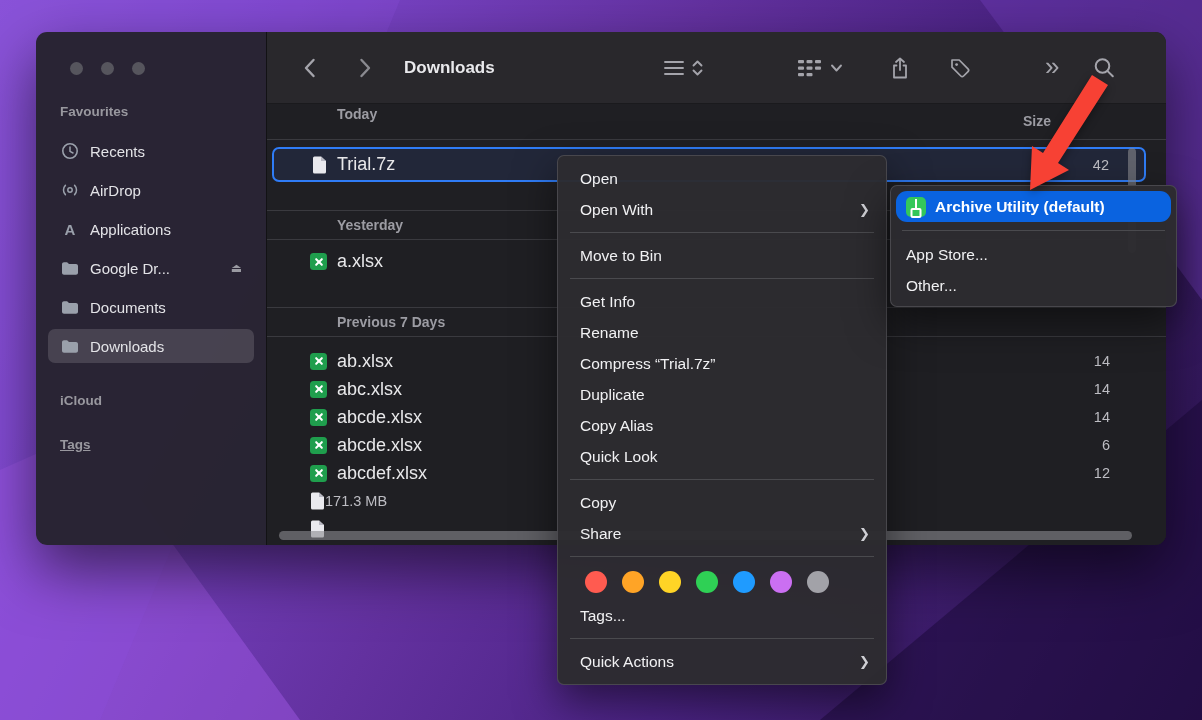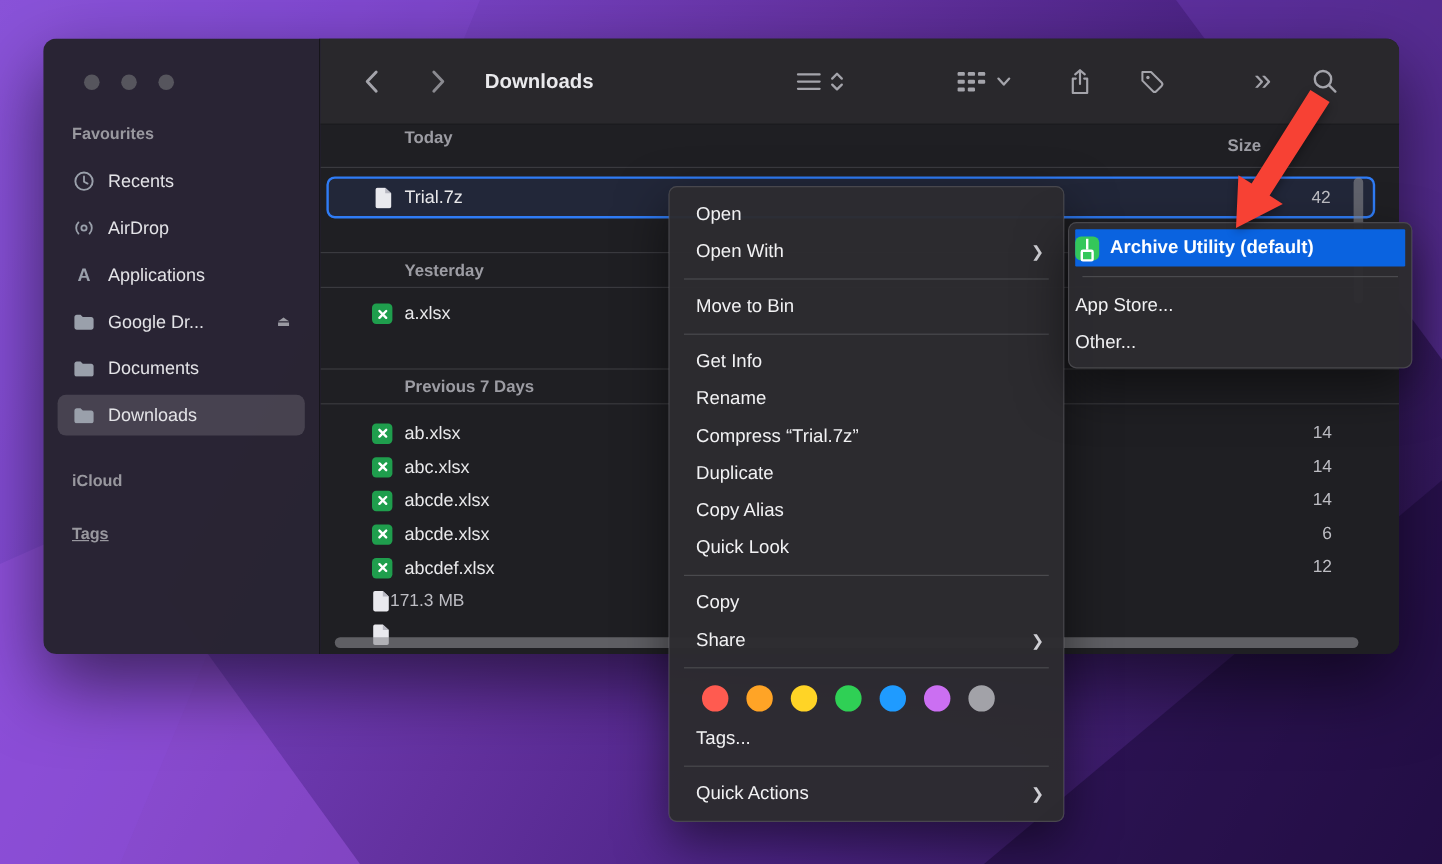--- a/index.html
+++ b/index.html
@@ -38,21 +38,21 @@
   .list-header { position:relative; height:36px; border-bottom:1px solid #3a3a3f; }
   .list-header .ghlabel { position:absolute; left:70px; top:2px; }
   .list-header .size-col { position:absolute; right:115px; top:9px; }
   .ghlabel,.size-col { font-size:14px; font-weight:600; color:#9c9ca3; }
   .group-head { height:30px; border-top:1px solid #3a3a3f; border-bottom:1px solid #3a3a3f;
                 display:flex; align-items:center; padding-left:70px; }
   .gh-yesterday { margin-top:28px; } .gh-previous { margin-top:28px; }
   .file-row { height:28px; display:flex; align-items:center; padding:0 56px 0 43px; }
   .file-row.tall { height:35px; margin-top:4px; }
   .file-row.first-small { margin-top:10px; }
-  .fname { margin-left:10px; flex:1; font-size:15px; color:#e8e8ea; white-space:nowrap; overflow:hidden; }
+  .fname { margin-left:10px; flex:1; font-size:18px; color:#e8e8ea; white-space:nowrap; overflow:hidden; }
   .fsize { font-size:14.5px; color:#bdbdc3; white-space:nowrap; }
   .file-row.selected { height:35px; margin:7px 20px 0 5px; padding:0 35px 0 38px;
                        border:2px solid #2f7cf6; border-radius:7px; background:rgba(64,120,255,.10); }
   .xlsx-icon { position:relative; width:17px; height:17px; border-radius:3.5px; background:#1f9e4d; flex:none; }
   .xlsx-icon::before,.xlsx-icon::after { content:""; position:absolute; left:50%; top:50%; width:10px; height:2px;
                        background:#fff; border-radius:1px; }
   .xlsx-icon::before { transform:translate(-50%,-50%) rotate(45deg); }
   .xlsx-icon::after  { transform:translate(-50%,-50%) rotate(-45deg); }
   .page-icon { flex:none; display:flex; }
   .vscroll { position:absolute; right:30px; top:44px; width:8px; height:105px; border-radius:4px; background:#8a8a90; opacity:.6; }
@@ -65,21 +65,21 @@
   .menu-item { height:31px; display:flex; align-items:center; padding:0 16px 0 22px; }
   .sub-arrow { margin-left:auto; color:#cfcfd4; font-size:13px; }
   .menu-sep { height:1px; background:#4a4a4e; margin:7px 12px; }
   .dots-row { height:36px; display:flex; align-items:center; gap:15px; padding-left:27px; }
   .tag-dot { width:22px; height:22px; border-radius:50%; }
 
   
   .submenu { position:absolute; left:890px; top:185px; width:287px; padding:5px; z-index:21;
              background:rgba(44,43,48,.97); border:1px solid rgba(125,125,132,.35); border-radius:7px;
              box-shadow:0 16px 42px rgba(0,0,0,.5); color:#f1f1f3; font-size:15.5px; }
-  .submenu-item { height:31px; border-radius:1px; display:flex; align-items:center; gap:9px; padding:0 0; }
+  .submenu-item { height:31px; border-radius:11px; display:flex; align-items:center; gap:9px; padding:0 10px; }
   .submenu-item.highlighted { color:#fff; font-weight:600; }
   .submenu-sep { height:1px; background:#4a4a4e; margin:8px 6px; }
   .au-icon { position:relative; width:20px; height:20px; border-radius:5px; background:#34c75a; flex:none; }
   .au-icon::before { content:""; position:absolute; left:50%; top:2px; transform:translateX(-50%); width:2px; height:9px; background:#fff; }
   .au-icon::after  { content:""; position:absolute; left:50%; top:11px; transform:translateX(-50%); width:7px; height:6px;
                      border:2px solid #fff; border-radius:2px; }
 
   .arrow-svg { position:absolute; inset:0; z-index:30; pointer-events:none; filter:drop-shadow(0 3px 4px rgba(0,0,0,.35)); }
 </style>
 </head>

